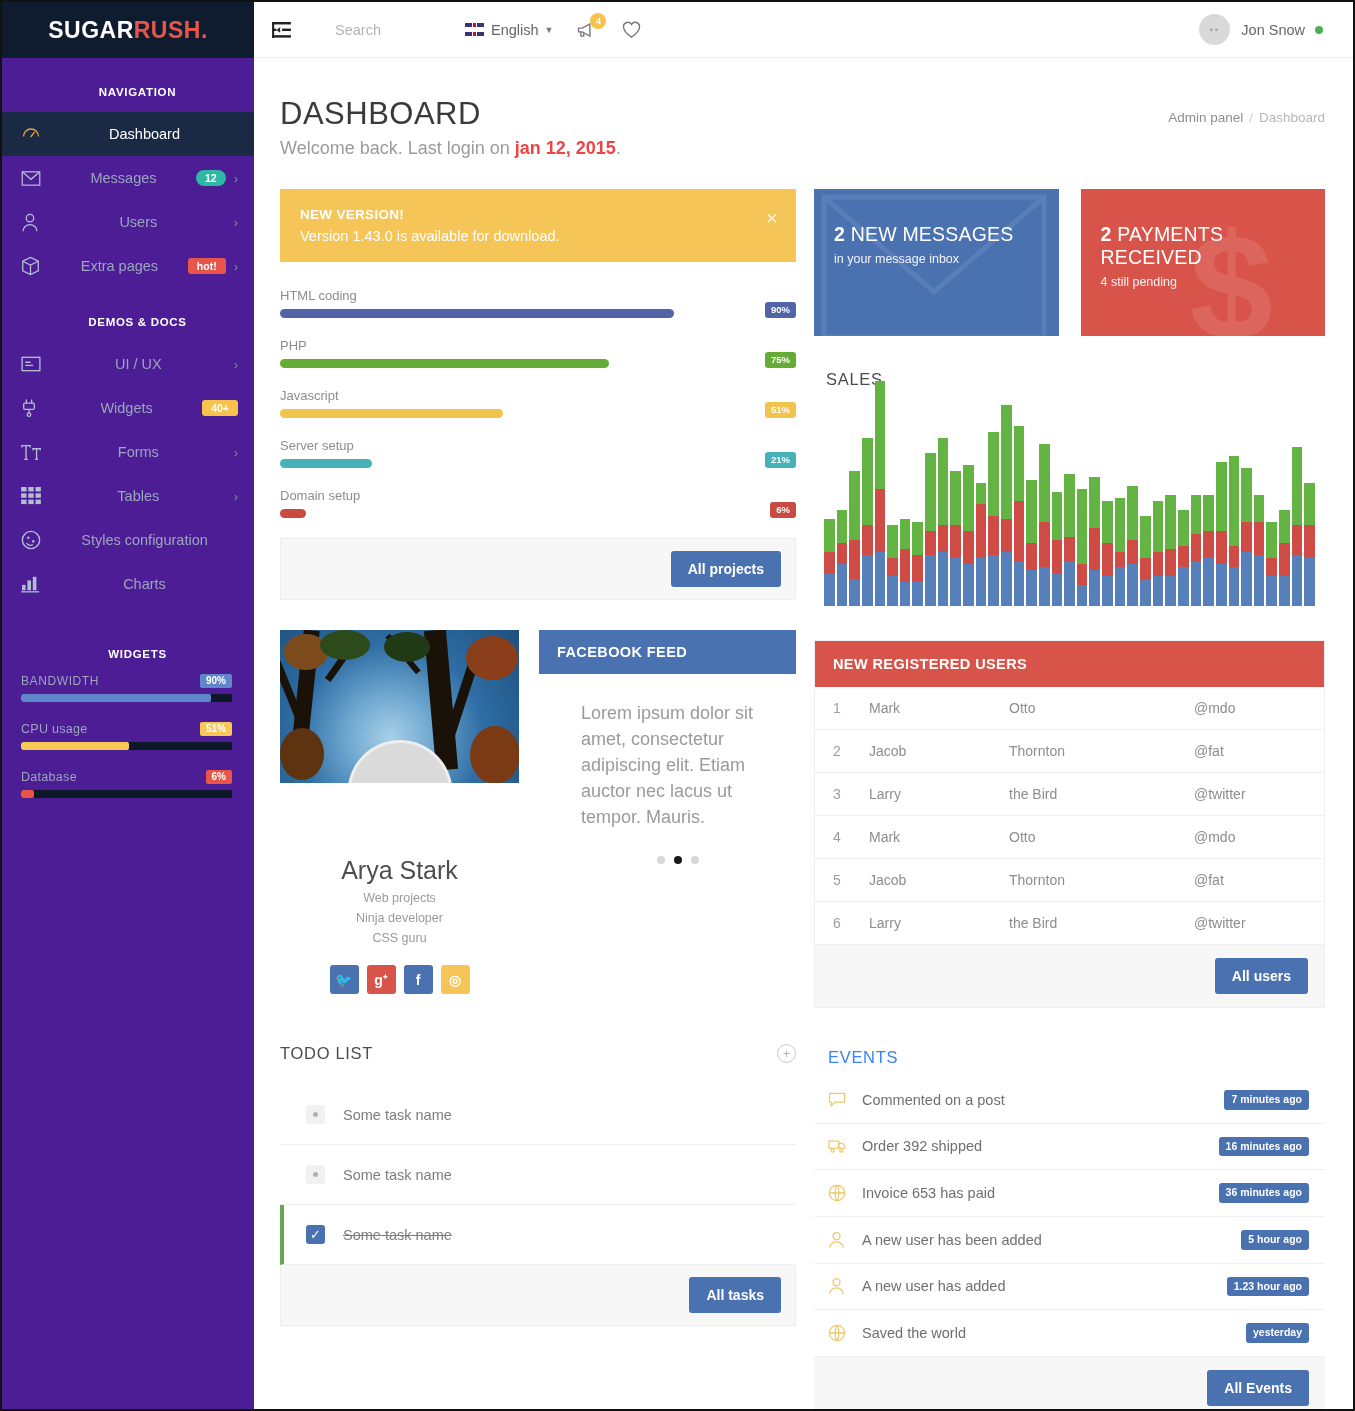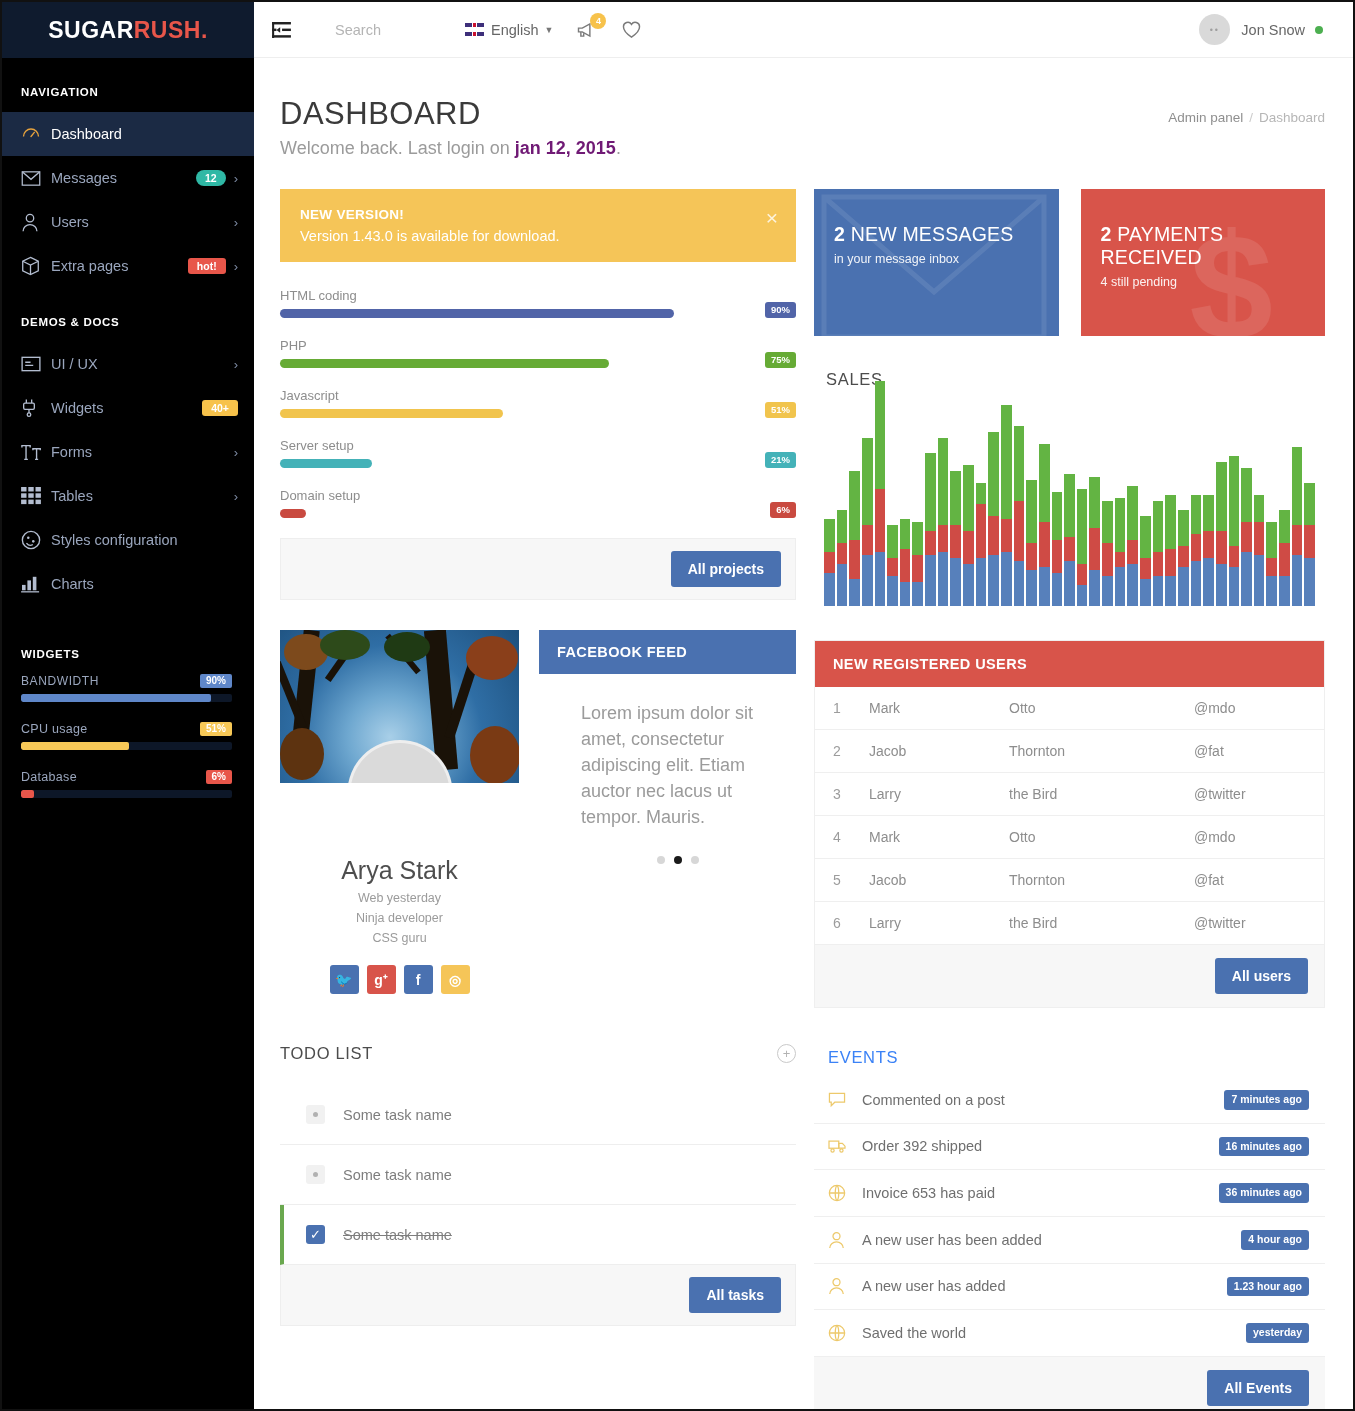--- a/index.html
+++ b/index.html
@@ -14,22 +14,23 @@
     width: 1355px; height: 1411px;
     border: 2px solid #111111;
     background: #ffffff;
     overflow: hidden;
   }
 
   
   .sidebar {
     position: absolute; left: 0; top: 0;
     width: 252px; height: 100%;
-    background: #000000;
+    background: #4c1d95;
     color: #c3cadb;
+    text-align: center;
   }
   .brand {
     height: 56px;
     background: #0f1b2e;
     display: flex; align-items: center; justify-content: center;
     letter-spacing: 0.5px;
   }
   .brand-text { font-size: 23px; font-weight: bold; color: #ffffff; }
   .brand-accent { color: #e8564a; }
   .brand-dot { color: #e8564a; }
@@ -120,21 +121,21 @@
 
   
   .content {
     position: absolute; left: 252px; top: 56px;
     width: calc(100% - 252px); height: calc(100% - 56px);
     background: #ffffff;
   }
   .page-head { padding: 38px 28px 0 26px; display: flex; align-items: flex-start; }
   .page-title { font-size: 31px; color: #3a3a3a; letter-spacing: .5px; font-weight: normal; }
   .page-sub { font-size: 18px; color: #9b9b9b; margin-top: 6px; }
-  .page-sub b { color: #701a75; font-weight: bold; }
+  .page-sub b { color: #ef4444; font-weight: bold; }
   .crumb { margin-left: auto; font-size: 13.5px; color: #9b9b9b; padding-top: 14px; }
   .crumb a { color: #8f8f8f; text-decoration: none; }
   .crumb .sep { color: #cccccc; margin: 0 6px; }
   .crumb .cur { color: #b6b6b6; }
 
   .cols { display: flex; padding: 30px 28px 0 26px; gap: 18px; }
   .col-left { width: 516px; flex: 0 0 516px; }
   .col-right { flex: 1 1 auto; }
 
   
@@ -601,21 +602,21 @@
               <div class="leaf" style="left:4px;top:4px;width:44px;height:36px;background:#7d4a1c;"></div>
               <div class="leaf" style="left:40px;top:0px;width:50px;height:30px;background:#2d4a1a;"></div>
               <div class="leaf" style="left:104px;top:2px;width:46px;height:30px;background:#1f3a14;"></div>
               <div class="leaf" style="left:186px;top:6px;width:52px;height:44px;background:#8a3f1a;"></div>
               <div class="leaf" style="left:0px;top:98px;width:44px;height:52px;background:#5d3310;"></div>
               <div class="leaf" style="left:190px;top:96px;width:50px;height:58px;background:#7a3a14;"></div>
               <div class="leaf" style="left:86px;top:120px;width:64px;height:36px;background:#203a16;"></div>
               <div class="avatar-big">200 x 200</div>
             </div>
             <h2 class="p-name">Arya Stark</h2>
-            <div class="p-line">Web yesterday</div>
+            <div class="p-line">Web projects</div>
             <div class="p-line">Ninja developer</div>
             <div class="p-line">CSS guru</div>
             <div class="socials" id="socials">
                 <span class="soc" style="background: rgb(74, 113, 176);">🐦</span>
                 <span class="soc" style="background: rgb(216, 84, 74);">g⁺</span>
                 <span class="soc" style="background: rgb(74, 113, 176);">f</span>
                 <span class="soc" style="background: rgb(245, 197, 88);">◎</span>
               </div>
           </div>
 
@@ -968,21 +969,21 @@
                 <span class="ev-time">36 minutes ago</span>
               </div>
               <div class="ev-row">
                 <span class="ev-ico">
                   <svg width="17" height="18" viewBox="0 0 18 20" fill="none" stroke="currentColor" stroke-width="1.4">
                     <circle cx="9" cy="5.8" r="3.9"></circle>
                     <path d="M1.5 19c0-3.9 3.3-6.8 7.5-6.8s7.5 2.9 7.5 6.8"></path>
                   </svg>
                 </span>
                 <span class="ev-text">A new user has been added</span>
-                <span class="ev-time">4 hour ago</span>
+                <span class="ev-time">5 hour ago</span>
               </div>
               <div class="ev-row">
                 <span class="ev-ico">
                   <svg width="17" height="18" viewBox="0 0 18 20" fill="none" stroke="currentColor" stroke-width="1.4">
                     <circle cx="9" cy="5.8" r="3.9"></circle>
                     <path d="M1.5 19c0-3.9 3.3-6.8 7.5-6.8s7.5 2.9 7.5 6.8"></path>
                   </svg>
                 </span>
                 <span class="ev-text">A new user has added</span>
                 <span class="ev-time">1.23 hour ago</span>

